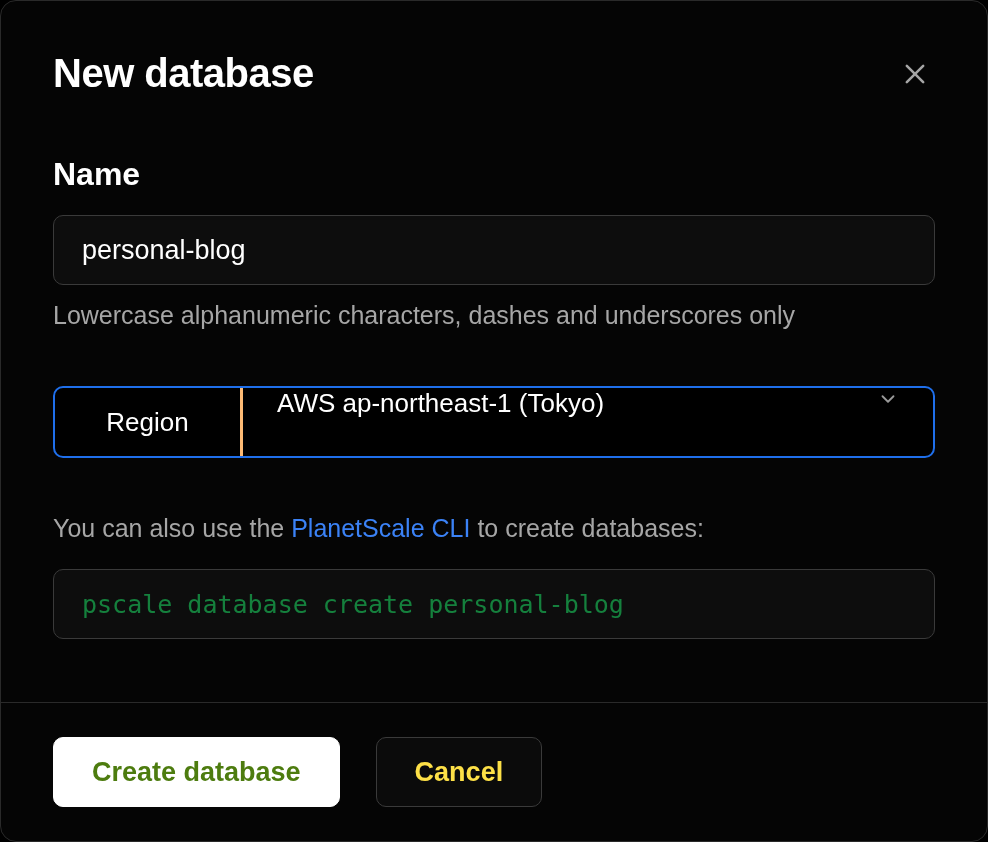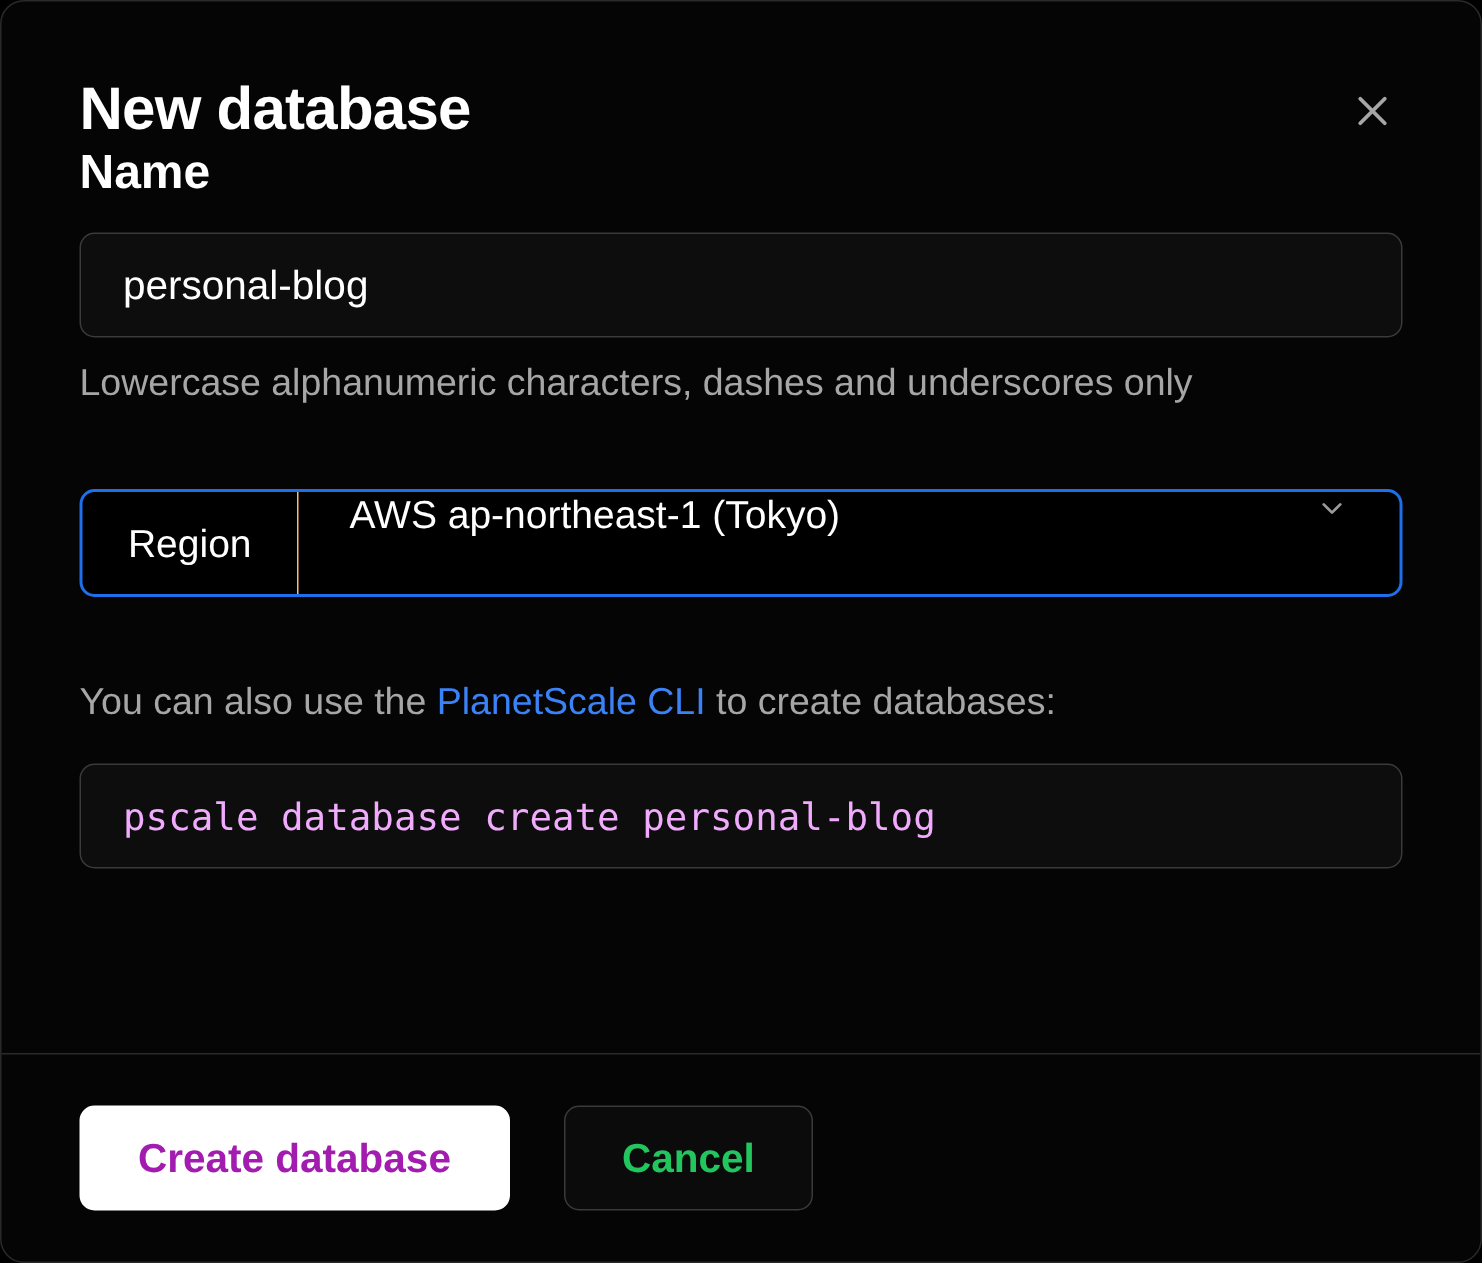--- a/index.html
+++ b/index.html
@@ -25,20 +25,21 @@
     flex-direction: column;
   }
   .modal-body {
     flex: 1;
     padding: 50px 52px 40px 52px;
   }
   .header-row {
     display: flex;
     align-items: center;
     justify-content: space-between;
+    margin-bottom: 60px;
   }
   .title {
     font-size: 40px;
     font-weight: 700;
     color: #fff;
     letter-spacing: -0.5px;
   }
   .close-btn {
     width: 40px;
     height: 40px;
@@ -78,28 +79,28 @@
     margin-top: 56px;
     display: flex;
     width: 100%;
     height: 72px;
     border: 2.5px solid #1f6feb;
     border-radius: 10px;
     background: #000;
     overflow: hidden;
   }
   .region-label-box {
-    width: 144px;
+    width: 188px;
     display: flex;
     align-items: center;
     justify-content: center;
     font-size: 26px;
     font-weight: 500;
     color: #fff;
-    border-right: 1px solid #fdba74;
+    border-right: 3px solid #fdba74;
   }
   .region-select {
     flex: 1;
     display: flex;
     align-items: flex-start;
     padding: 0 34px;
     position: relative;
     cursor: pointer;
   }
   .region-value {
@@ -125,46 +126,46 @@
     width: 100%;
     height: 70px;
     background: #0d0d0d;
     border: 1px solid #3a3a3a;
     border-radius: 10px;
     padding: 0 28px;
     display: flex;
     align-items: center;
     font-family: "SF Mono", ui-monospace, Menlo, Monaco, Consolas, monospace;
     font-size: 25px;
-    color: #f0abfc;
+    color: #15803d;
   }
   .footer {
     border-top: 1px solid #2a2a2a;
     padding: 34px 52px;
     display: flex;
     gap: 36px;
   }
   .btn {
     height: 70px;
     border-radius: 10px;
     font-size: 27px;
     font-weight: 700;
     padding: 0 38px;
     cursor: pointer;
     border: 1px solid transparent;
     font-family: inherit;
   }
   .btn-primary {
     background: #fff;
-    color: #a21caf;
+    color: #4d7c0f;
     border-color: #fff;
   }
   .btn-secondary {
     background: #0b0b0b;
-    color: #22c55e;
+    color: #fde047;
     border: 1px solid #3a3a3a;
   }
 </style>
 </head>
 <body>
 
 <div class="modal">
   <div class="modal-body">
 
     <div class="header-row">

